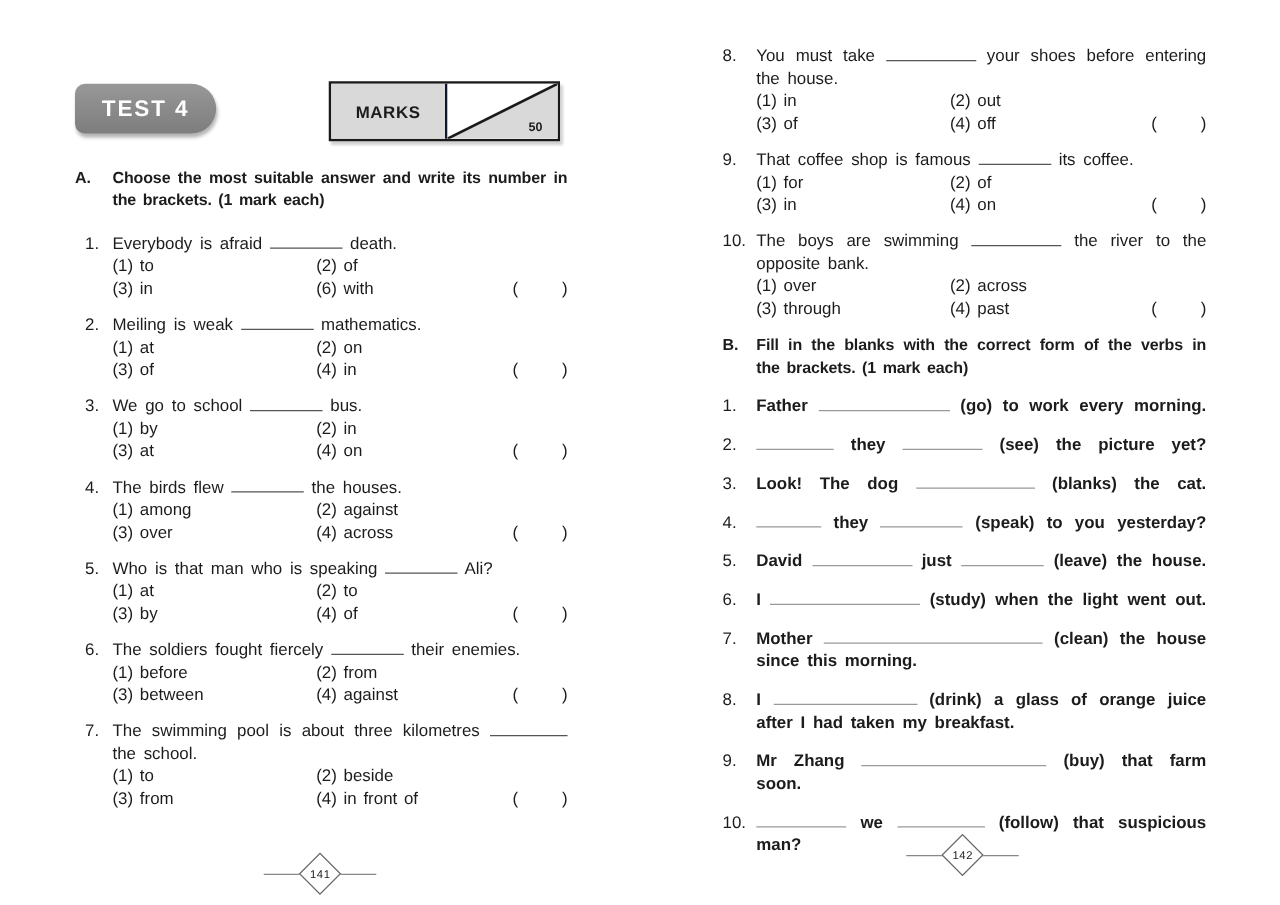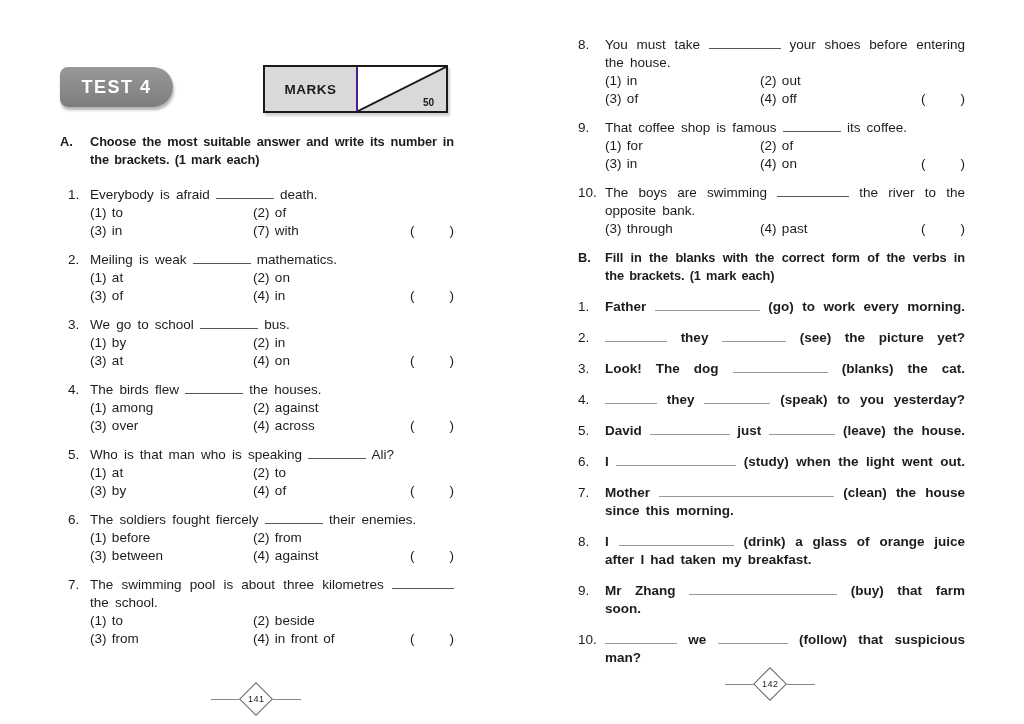--- a/index.html
+++ b/index.html
@@ -26,21 +26,21 @@
     content:""; position:absolute; left:-5px; top:-7px; width:14px; height:57px;
     background:#4d4d4d; border-radius:6px 0 10px 4px; z-index:-1;
   }
   .banner-label { color:#ffffff; font-weight:bold; font-size:18px; letter-spacing:1.5px; }
   .marks-box {
     position:absolute; left:205px; top:50px; width:185px; height:48px;
     border:2px solid #1a1a1a; display:flex;
     box-shadow:2px 3px 2px rgba(0,0,0,0.18); background:#ffffff;
   }
   .marks-cell-left {
-    width:93px; flex:none; background:#d9d9d9; border-right:2px solid #4c1d95;
+    width:93px; flex:none; background:#d9d9d9; border-right:2px solid #0f172a;
     display:flex; align-items:center; justify-content:center;
     font-weight:bold; font-size:13.5px; letter-spacing:0.5px;
   }
   .marks-cell-right { position:relative; flex:1; background:#ffffff; }
   .marks-cell-right svg { position:absolute; inset:0; width:100%; height:100%; }
   .marks-total {
     position:absolute; right:12px; bottom:3px; font-weight:bold; font-size:10px;
   }
 
   
@@ -118,21 +118,21 @@
       <div class="q-line">
         <span class="q-num">1.</span>
         <span class="q-text"><span>Everybody is afraid</span> <span class="blank" style="width:58px"></span> <span>death.</span></span>
       </div>
       <div class="opt-row">
         <span class="opt-l">(1) to</span>
         <span>(2) of</span>
       </div>
       <div class="opt-row">
         <span class="opt-l">(3) in</span>
-        <span>(7) with</span>
+        <span>(6) with</span>
         <span class="abrk">
             <span>(</span>
             <span>)</span>
           </span>
       </div>
     </div>
 
     <div class="qa">
       <div class="q-line">
         <span class="q-num">2.</span>
@@ -295,20 +295,24 @@
           </span>
       </div>
     </div>
 
     <div class="qa">
       <div class="q-line">
         <span class="q-num">10.</span>
         <span class="q-text"><span>The boys are swimming</span> <span class="blank" style="width:72px"></span> <span>the river to the opposite bank.</span></span>
       </div>
       <div class="opt-row">
+        <span class="opt-l">(1) over</span>
+        <span>(2) across</span>
+      </div>
+      <div class="opt-row">
         <span class="opt-l">(3) through</span>
         <span>(4) past</span>
         <span class="abrk">
             <span>(</span>
             <span>)</span>
           </span>
       </div>
     </div>
 
     <div class="section-head b">

